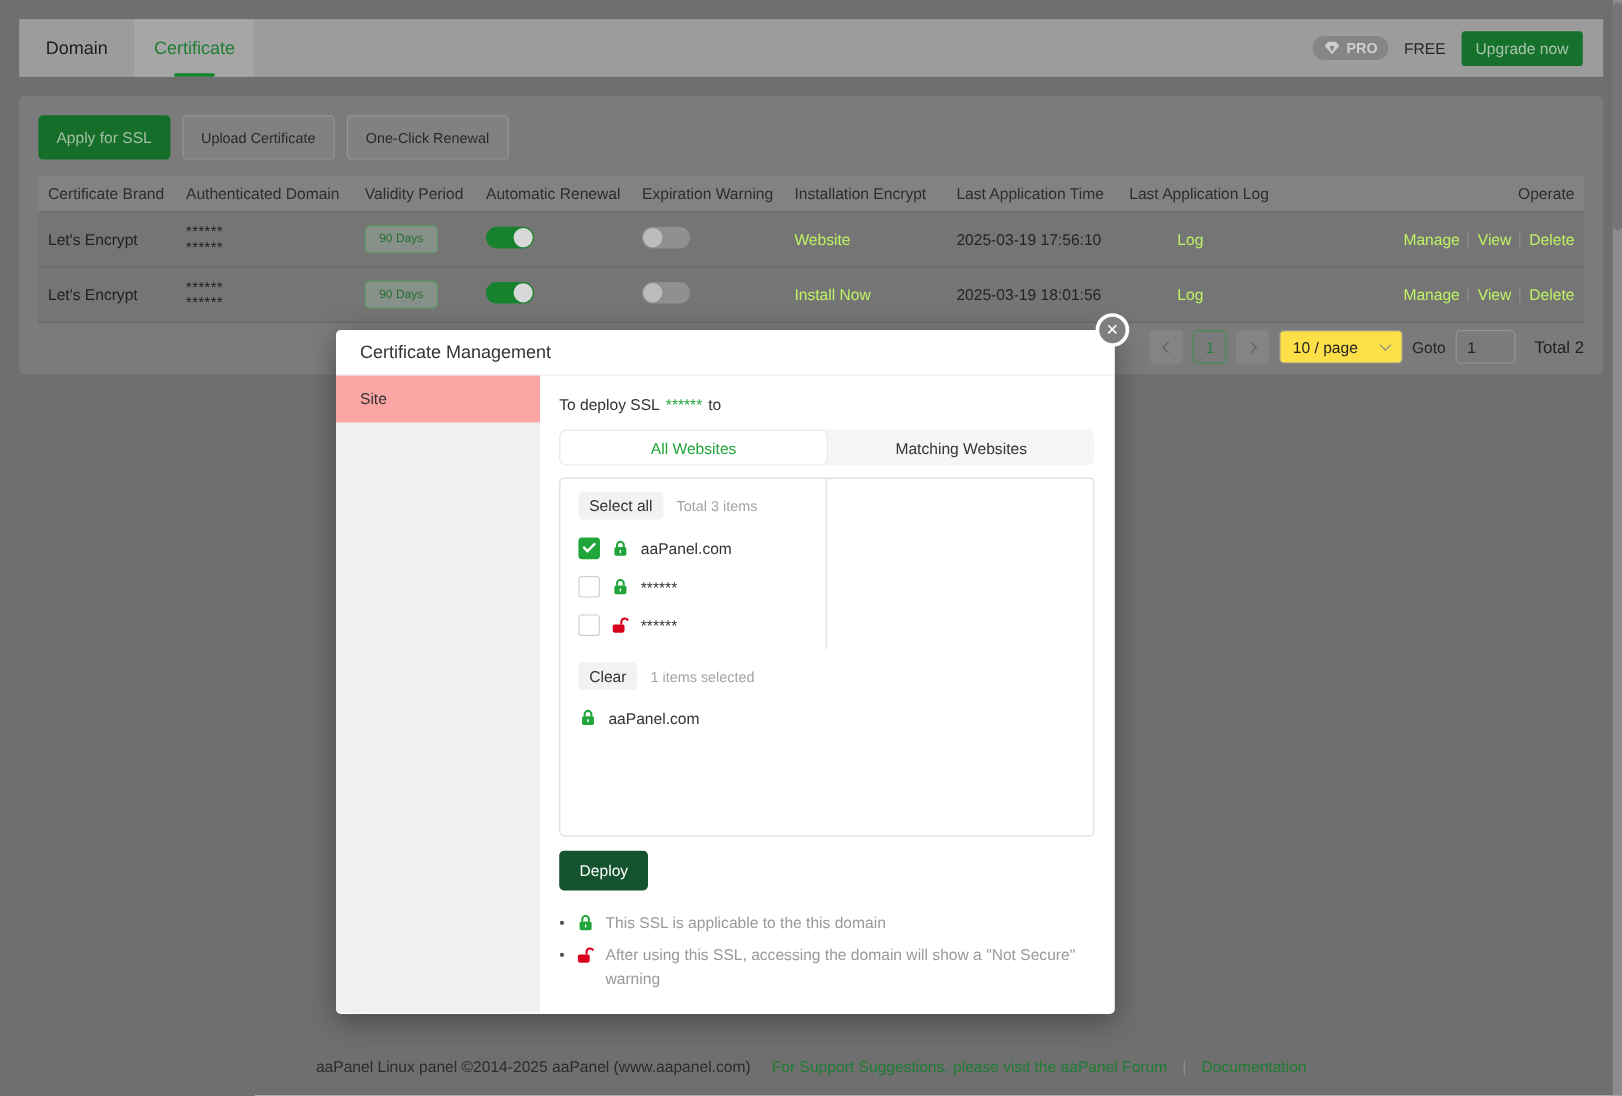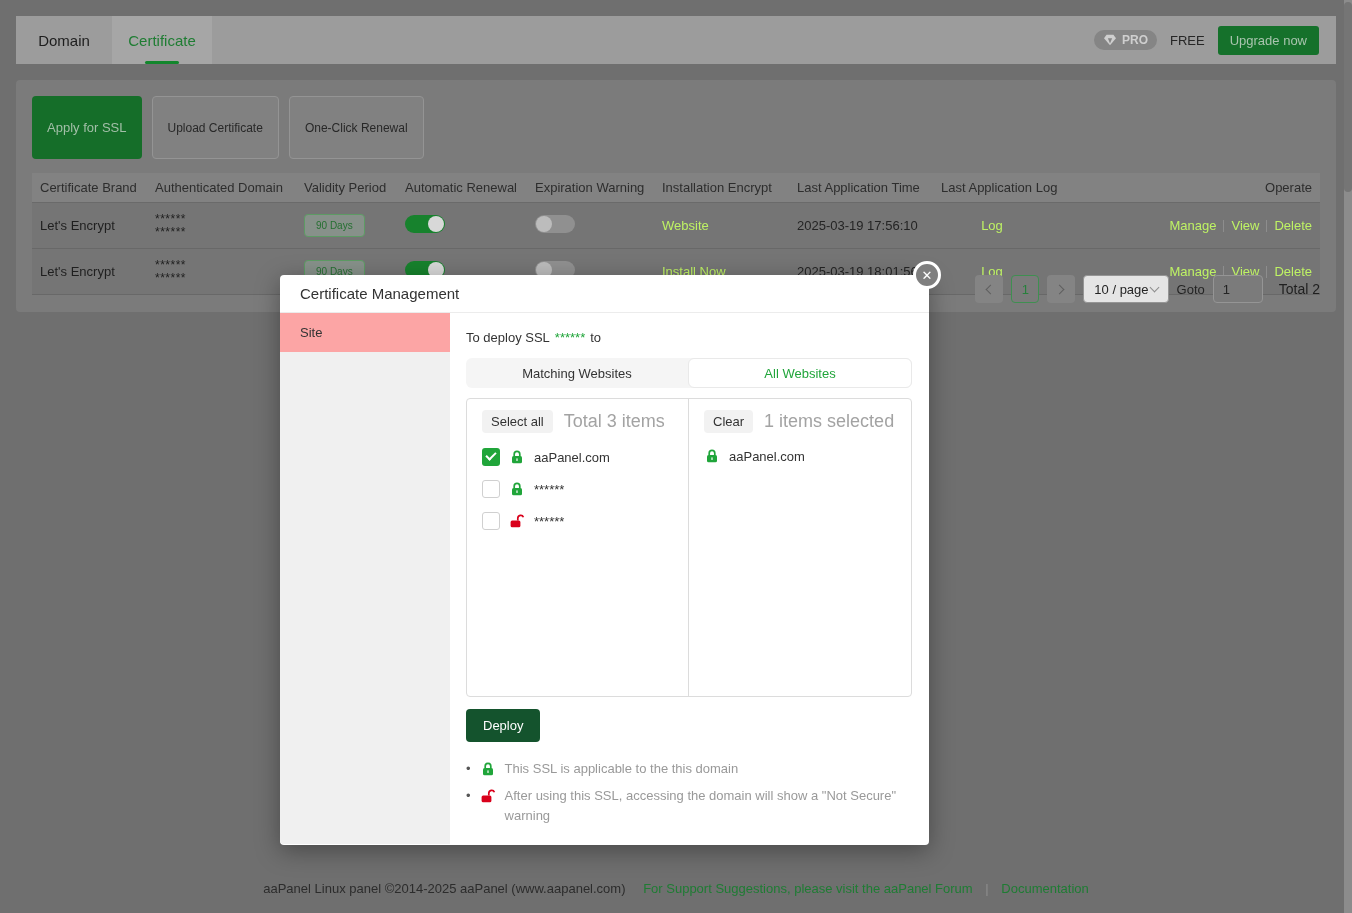--- a/index.html
+++ b/index.html
@@ -13,21 +13,21 @@
   .tab.cert { width:100px; background:#a6a6a6; color:#1f7d33; }
   .tab .underline { position:absolute; bottom:0px; left:50%; transform:translateX(-50%); width:34px; height:3px; background:#12862c; border-radius:2px; }
   .top-right { margin-left:auto; display:flex; align-items:center; gap:13px; padding-right:17px; }
   .pro { display:flex; align-items:center; gap:5px; background:#858585; color:#cfcfcf; border-radius:10px; padding:3px 9px; font-size:12px; font-weight:bold; }
   .plan { color:#262626; font-size:13px; }
   .upgrade { background:#15712b; color:#a9c4ae; border:none; border-radius:3px; padding:7px 12px; font-size:13px; cursor:pointer; font-family:inherit; }
 
   
   .panel { position:absolute; left:16px; right:16px; top:80px; height:232px; background:#7b7b7b; border-radius:4px; padding:16px; }
   .toolbar { display:flex; gap:10px; }
-  .btn-primary { background:#156e29; color:#a3bfa8; border:none; border-radius:4px; padding:24px 15px; font-size:13px; cursor:pointer; font-family:inherit; }
+  .btn-primary { background:#156e29; color:#a3bfa8; border:none; border-radius:4px; padding:11px 15px; font-size:13px; cursor:pointer; font-family:inherit; }
   .btn-outline { background:#818181; border:1px solid #949494; border-radius:4px; color:#282828; padding:8px 15px; font-size:12px; cursor:pointer; font-family:inherit; }
 
   .tbl { margin-top:14px; width:1288px; }
   .gr { display:grid; grid-template-columns:115px 149px 101px 130px 127px 135px 144px 118px 1fr; align-items:center; }
   .thead { height:30px; background:#828282; color:#2d2d2d; font-size:13px; border-bottom:1px solid #6a6a6a; }
   .th { padding-left:8px; white-space:nowrap; }
   .th.op { text-align:right; padding-right:8px; }
   .row { height:46px; background:#757575; border-bottom:1px solid #686868; color:#1f1f1f; font-size:13px; }
   .td { padding-left:8px; }
   .stars div { font-size:12px; line-height:13px; letter-spacing:0.5px; color:#1f1f1f; }
@@ -43,21 +43,21 @@
   .date { color:#242424; }
 
   
   .pagination { position:absolute; right:16px; bottom:9px; display:flex; align-items:center; gap:8px; font-size:13px; color:#242424; }
   .pg-btn { width:28px; height:28px; border-radius:4px; background:#848484; display:flex; align-items:center; justify-content:center; cursor:pointer; }
   .chev { width:7px; height:7px; border-right:1.6px solid #5e5e5e; border-bottom:1.6px solid #5e5e5e; display:inline-block; }
   .chev.left { transform:rotate(135deg); margin-left:3px; }
   .chev.right { transform:rotate(-45deg); margin-right:3px; }
   .chev.down { transform:rotate(45deg); margin-top:-3px; border-color:#8d8d8d; }
   .pg-current { width:28px; height:28px; border:1px solid #3f8f51; color:#27813c; background:#7b7b7b; border-radius:4px; display:flex; align-items:center; justify-content:center; cursor:pointer; }
-  .pg-size { height:28px; border:1px solid #959595; border-radius:4px; display:flex; align-items:center; padding:0 10px; gap:2px; background:#e5e5e5; cursor:pointer; }
+  .pg-size { height:28px; border:1px solid #959595; border-radius:4px; display:flex; align-items:center; padding:0 10px; gap:19px; background:#fde047; cursor:pointer; }
   .goto-input { width:50px; height:28px; border:1px solid #959595; background:#7b7b7b; border-radius:4px; padding:0 9px; font-size:13px; color:#242424; font-family:inherit; outline:none; }
   .total { font-size:14px; color:#1f1f1f; margin-left:8px; }
 
   
   .footer { position:absolute; left:0; right:0; bottom:17px; text-align:center; font-size:13px; color:#2c2c2c; }
   .footer .flink { color:#1e7c33; cursor:pointer; }
   .footer .fdiv { color:#8f8f8f; margin:0 9px; }
 
   
   .sb-track { position:absolute; right:0; top:0; bottom:0; width:8px; background:#8c8c8c; }
@@ -70,26 +70,26 @@
   .m-body { display:flex; height:531px; }
   .m-side { width:170px; background:#f0f0f0; border-radius:0 0 0 4px; font-size:13px; color:#333; flex-shrink:0; }
   .m-side .sitem { height:39px; line-height:39px; padding-left:20px; cursor:pointer; }
   .m-side .sitem.active { background:#fca5a5; }
   .m-content { flex:1; padding:17px 17px 0 16px; font-size:13px; color:#333; }
   .deploy-line { display:flex; gap:5px; align-items:baseline; }
   .green-text { color:#20a53a; }
   .seg { margin-top:13px; height:30px; background:#f5f5f5; border-radius:6px; display:flex; }
   .seg .s { flex:1; display:flex; align-items:center; justify-content:center; color:#333; font-size:13px; cursor:pointer; }
   .seg .s.active { background:#fff; border:1px solid #e9e9e9; border-radius:6px; color:#20a53a; }
-  .transfer { margin-top:10px; height:299px; border:1px solid #dcdcdc; border-radius:4px; display:flex; }
+  .transfer { margin-top:10px; height:299px; border:1px solid #dcdcdc; border-radius:4px; display:flex;flex-direction:column; }
   .t-col { width:50%; padding:11px 15px; }
   .t-col.left { border-right:1px solid #dcdcdc; }
   .t-head { display:flex; align-items:center; gap:11px; }
   .chip2 { background:#f2f2f2; border-radius:4px; padding:4px 9px; color:#333; font-size:13px; cursor:pointer; }
-  .count { color:#a3a3a3; font-size:18px; }
+  .count { color:#a3a3a3; font-size:12px; }
   .t-list { margin-top:15px; display:flex; flex-direction:column; gap:14px; }
   .t-item { display:flex; align-items:center; gap:9px; }
   .cb { width:18px; height:18px; border-radius:3px; position:relative; cursor:pointer; flex-shrink:0; }
   .cb.checked { background:#20a53a; }
   .cb.checked::after { content:""; position:absolute; left:4px; top:4px; width:8px; height:4px; border-left:2px solid #fff; border-bottom:2px solid #fff; transform:rotate(-45deg); }
   .cb.un { background:#fff; border:1px solid #d0d0d0; }
   .lock { width:16px; height:16px; flex-shrink:0; }
   .lock.green { color:#20a53a; } .lock.red { color:#d9001b; }
   .deploy { margin-top:12px; display:inline-block; background:#14532d; color:#fff; border:none; border-radius:4px; padding:9px 17px; font-size:13px; cursor:pointer; font-family:inherit; }
   .notes { margin-top:17px; color:#999; font-size:13px; }
@@ -261,22 +261,22 @@
         <div class="sitem active">Site</div>
       </div>
       <div class="m-content">
         <div class="deploy-line">
           <span>To deploy SSL</span>
           <span class="green-text">******</span>
           <span>to</span>
         </div>
 
         <div class="seg">
+          <div class="s active">All Websites</div>
           <div class="s">Matching Websites</div>
-          <div class="s active">All Websites</div>
         </div>
 
         <div class="transfer">
           <div class="t-col left">
             <div class="t-head">
               <span class="chip2">Select all</span>
               <span class="count">Total 3 items</span>
             </div>
             <div class="t-list">
               <div class="t-item">

